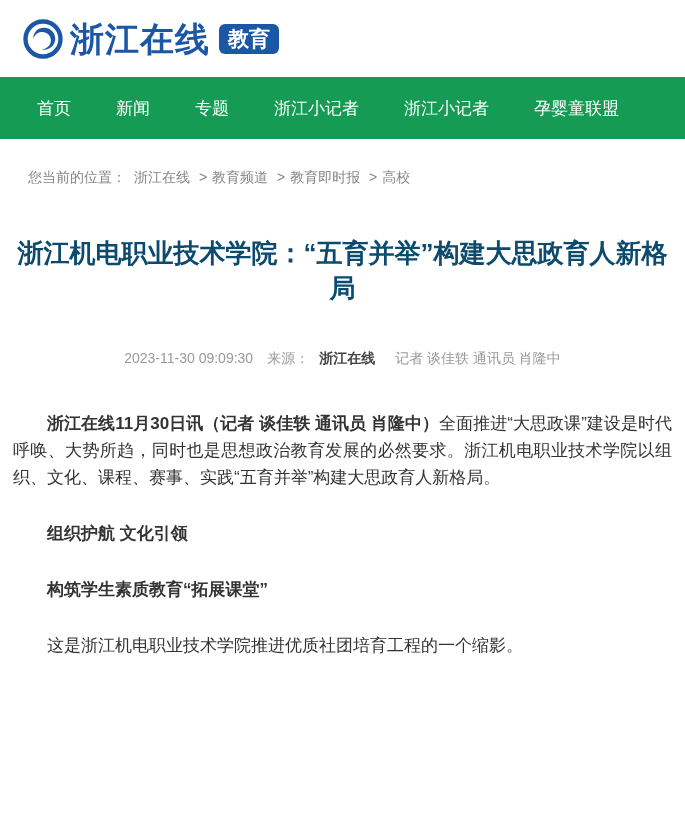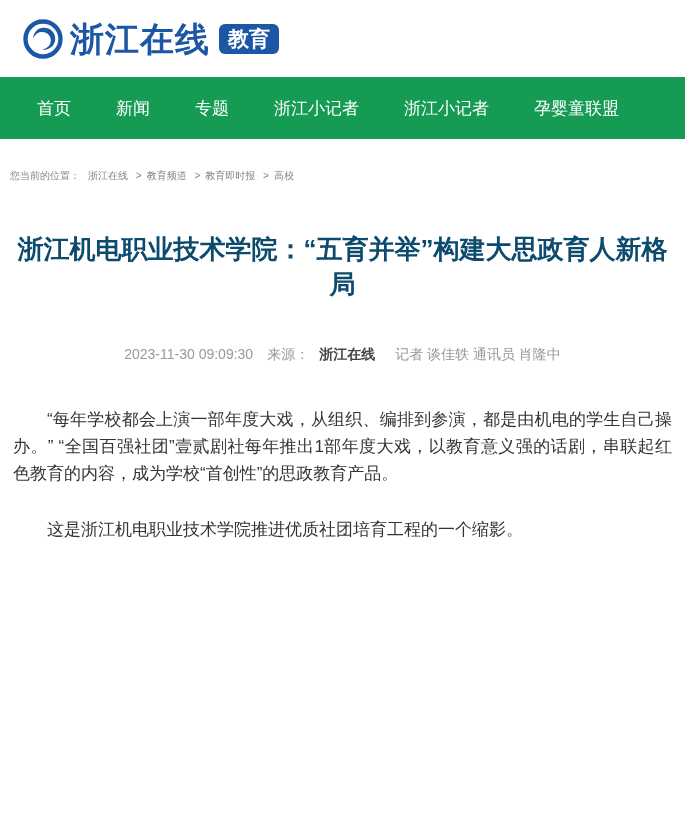--- a/index.html
+++ b/index.html
@@ -58,22 +58,22 @@
   .nav-item {
     color: #ffffff;
     font-size: 17px;
     text-decoration: none;
     cursor: pointer;
     white-space: nowrap;
   }
 
   
   .breadcrumb {
-    padding: 30px 10px 0;
-    font-size: 10px;
+    padding: 30px 28px 0;
+    font-size: 14px;
     color: #858585;
   }
   .breadcrumb a {
     color: #858585;
     text-decoration: none;
     cursor: pointer;
   }
   .breadcrumb .sep { margin: 0 5px; }
   .breadcrumb .prefix { margin-right: 8px; }
 
@@ -147,16 +147,18 @@
 </div>
 
 <main>
   <h1 class="article-title">浙江机电职业技术学院：“五育并举”构建大思政育人新格局</h1>
 
   <div class="article-meta">
     <span>2023-11-30 09:09:30</span><span class="m-gap">来源：</span><span class="m-source">浙江在线</span><span class="m-rep">记者 谈佳轶 通讯员 肖隆中</span>
   </div>
 
   <div class="article-body">
-    <p>“每年学校都会上演一部年度大戏，从组织、编排到参演，都是由机电的学生自己操办。” “全国百强社团”壹贰剧社每年推出1部年度大戏，以教育意义强的话剧，串联起红色教育的内容，成为学校“首创性”的思政教育产品。</p>
+    <p><span class="lead">浙江在线11月30日讯（记者 谈佳轶 通讯员 肖隆中）</span><span>全面推进“大思政课”建设是时代呼唤、大势所趋，同时也是思想政治教育发展的必然要求。浙江机电职业技术学院以组织、文化、课程、赛事、实践“五育并举”构建大思政育人新格局。</span></p>
+    <p class="subhead">组织护航 文化引领</p>
+    <p class="subhead">构筑学生素质教育“拓展课堂”</p>
     <p>这是浙江机电职业技术学院推进优质社团培育工程的一个缩影。</p>
   </div>
 </main>
 
 </body></html>

